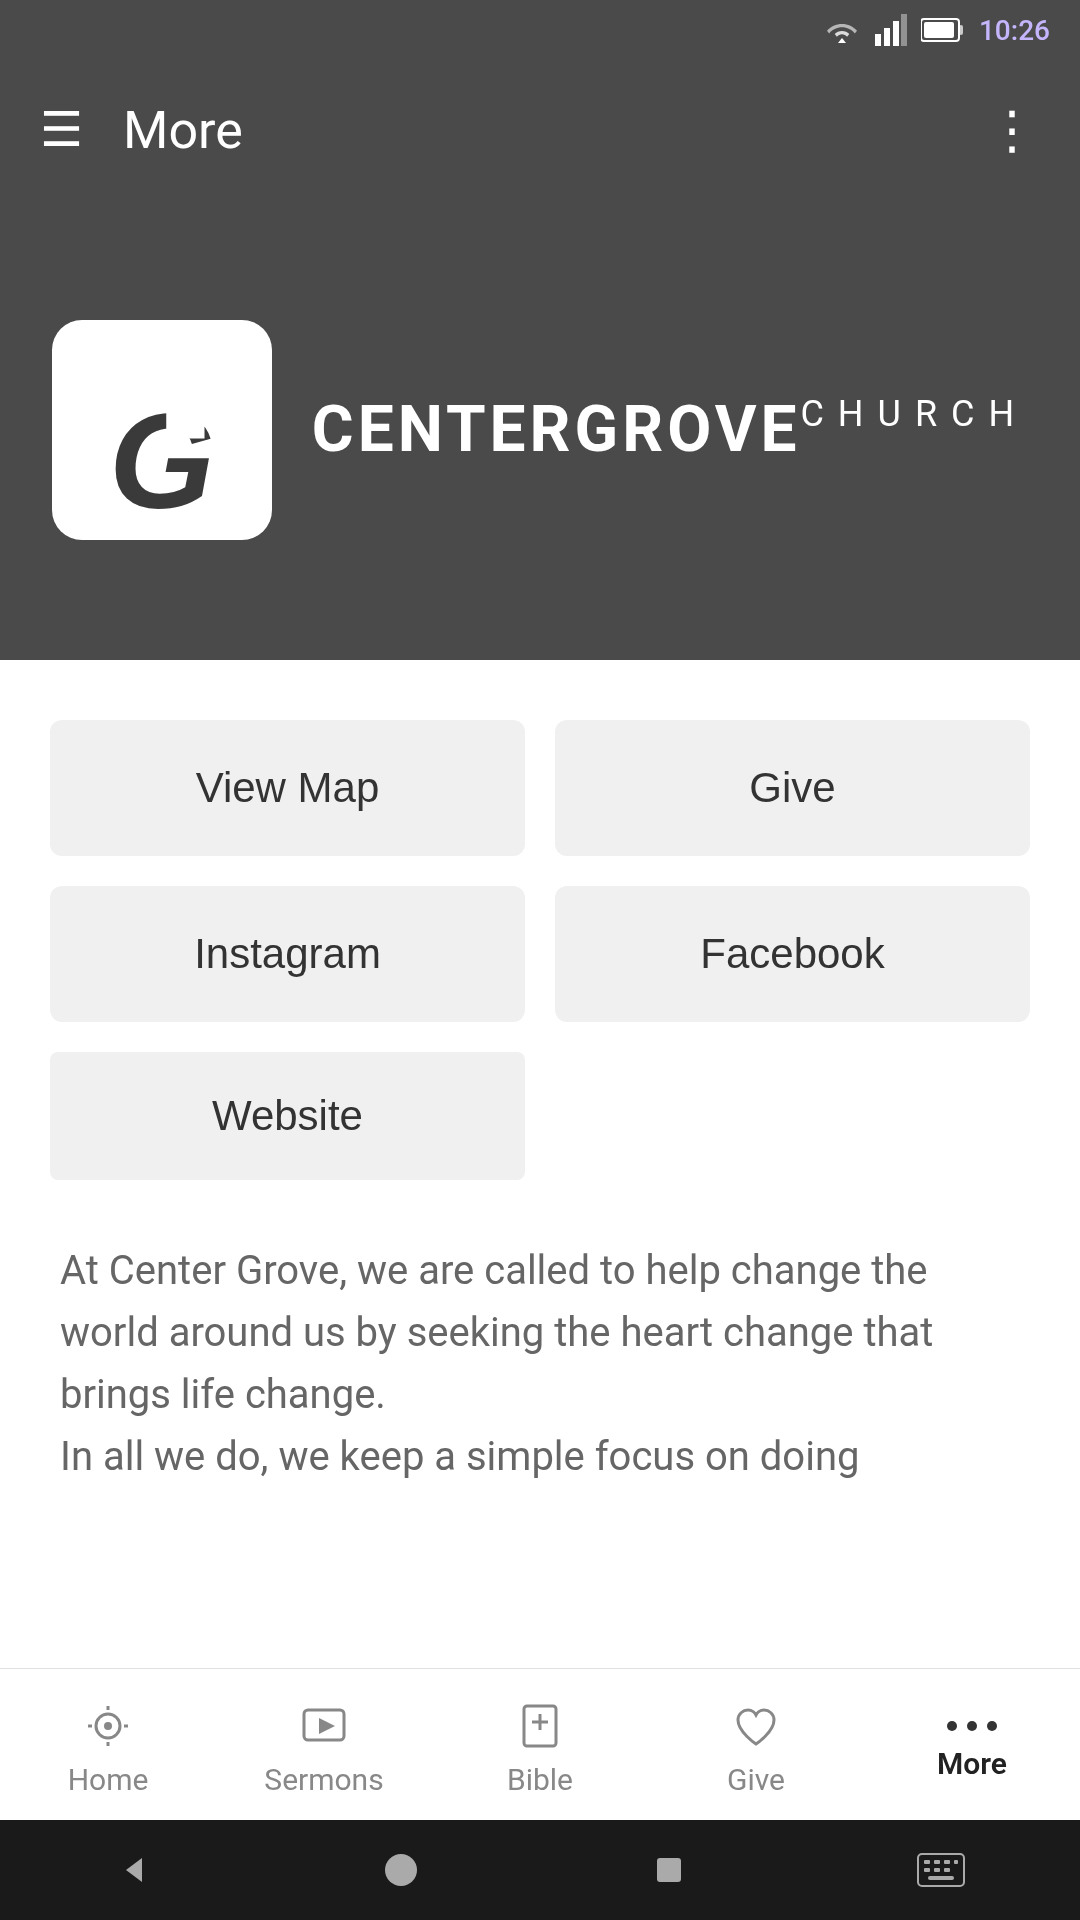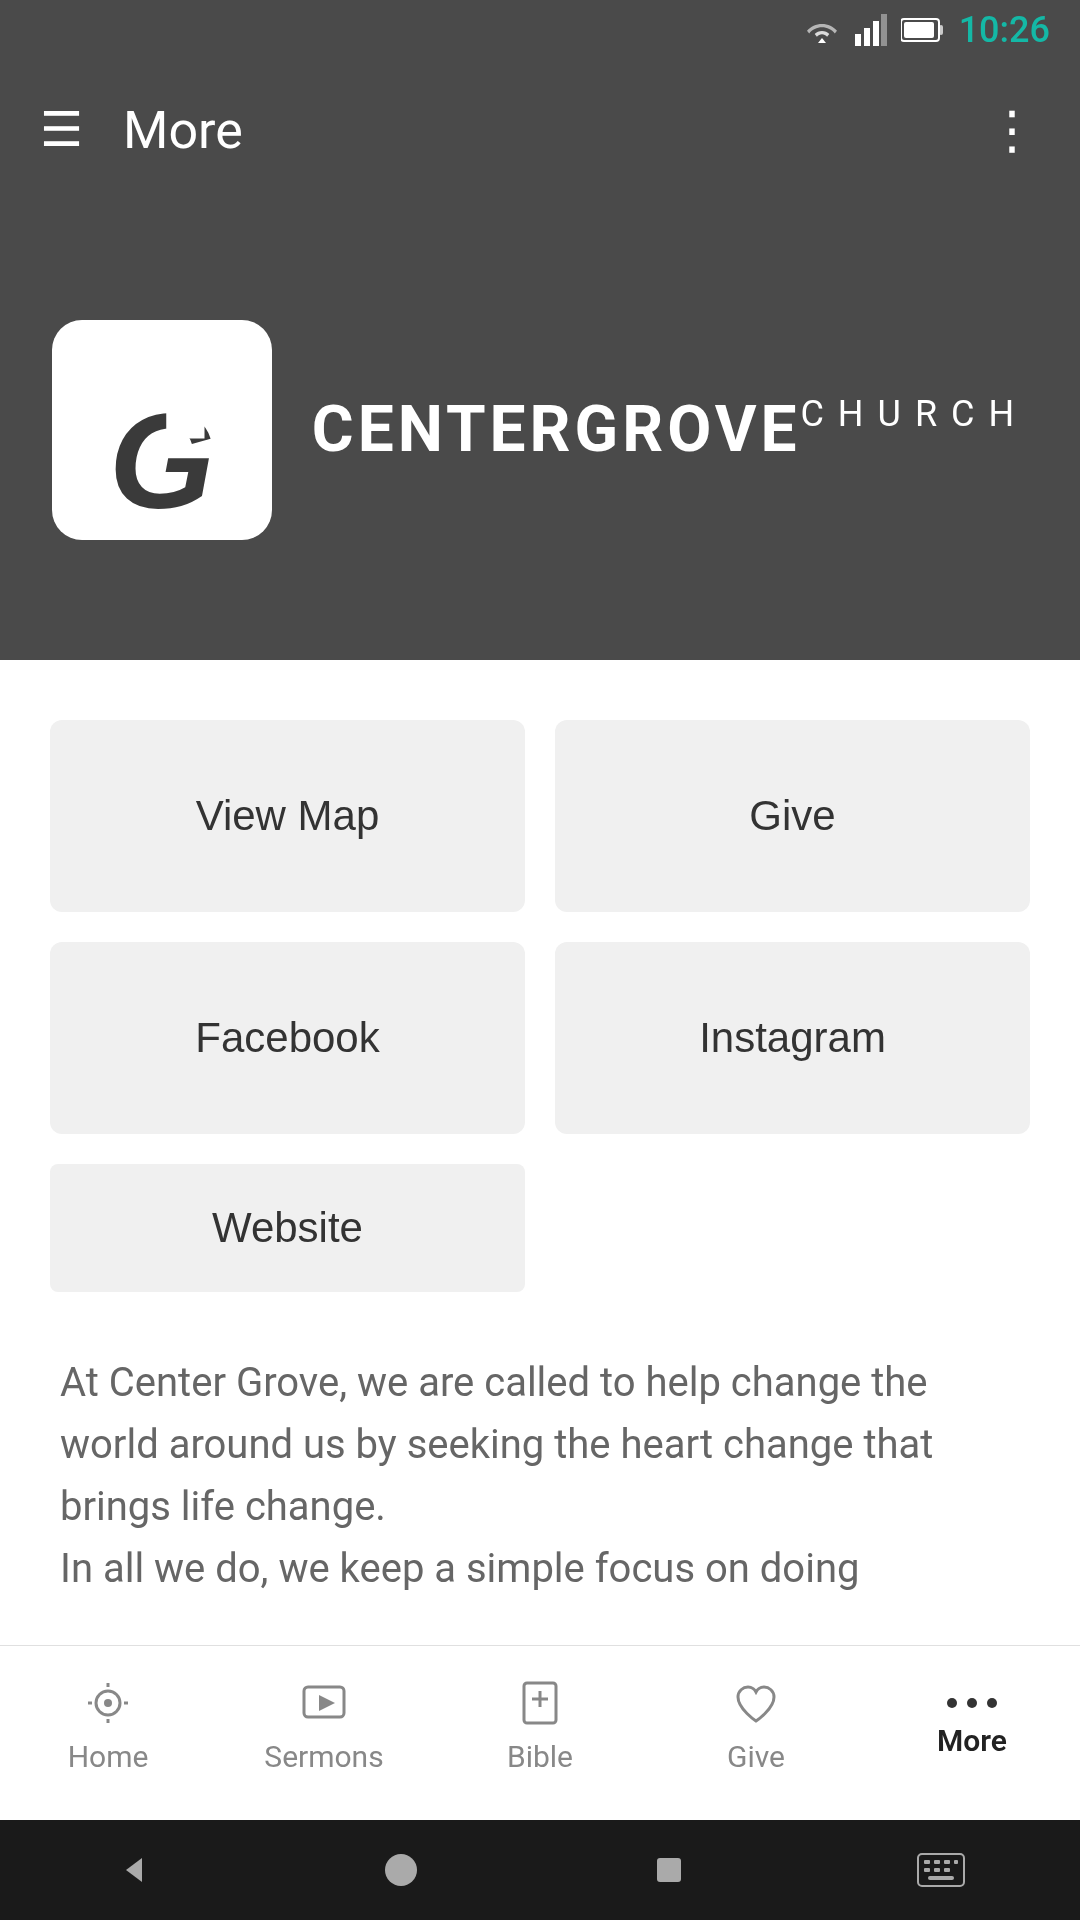--- a/index.html
+++ b/index.html
@@ -22,22 +22,22 @@
       justify-content: flex-end;
       padding: 0 30px;
       gap: 16px;
     }
     .status-icons {
       display: flex;
       align-items: center;
       gap: 14px;
     }
     .status-time {
-      color: #14b8a6;
-      font-size: 36px;
+      color: #c4b5fd;
+      font-size: 28px;
       font-weight: 500;
     }
 
     
     .header {
       background: #4a4a4a;
       height: 140px;
       display: flex;
       align-items: center;
       padding: 0 40px;
@@ -118,21 +118,21 @@
     .button-grid {
       display: grid;
       grid-template-columns: 1fr 1fr;
       gap: 30px;
       margin-bottom: 30px;
     }
     .action-btn {
       background: #f0f0f0;
       border: none;
       border-radius: 12px;
-      padding: 72px 20px;
+      padding: 44px 20px;
       font-size: 42px;
       font-weight: 400;
       color: #333;
       cursor: pointer;
       text-align: center;
     }
     .action-btn-single {
       background: #f0f0f0;
       border: none;
       border-radius: 8px;
@@ -150,21 +150,21 @@
     .description {
       padding: 30px 10px 0;
       font-size: 40px;
       line-height: 1.55;
       color: #666;
     }
 
     
     .bottom-nav {
       position: absolute;
-      bottom: 115px;
+      bottom: 92px;
       left: 0;
       right: 0;
       height: 160px;
       background: white;
       border-top: 1px solid #e0e0e0;
       display: flex;
       align-items: center;
       justify-content: space-around;
     }
     .nav-item {
@@ -258,22 +258,22 @@
 
 <div class="content">
   
   <div class="button-grid">
     <button class="action-btn">View Map</button>
     <button class="action-btn">Give</button>
   </div>
 
   
   <div class="button-grid">
+    <button class="action-btn">Instagram</button>
     <button class="action-btn">Facebook</button>
-    <button class="action-btn">Instagram</button>
   </div>
 
   
   <button class="action-btn-single">Website</button>
 
   
   <div class="description">
     <p style="">At Center Grove, we are called to help change the world around us by seeking the heart change that brings life change.</p>
     <p>In all we do, we keep a simple focus on doing</p>
   </div>

